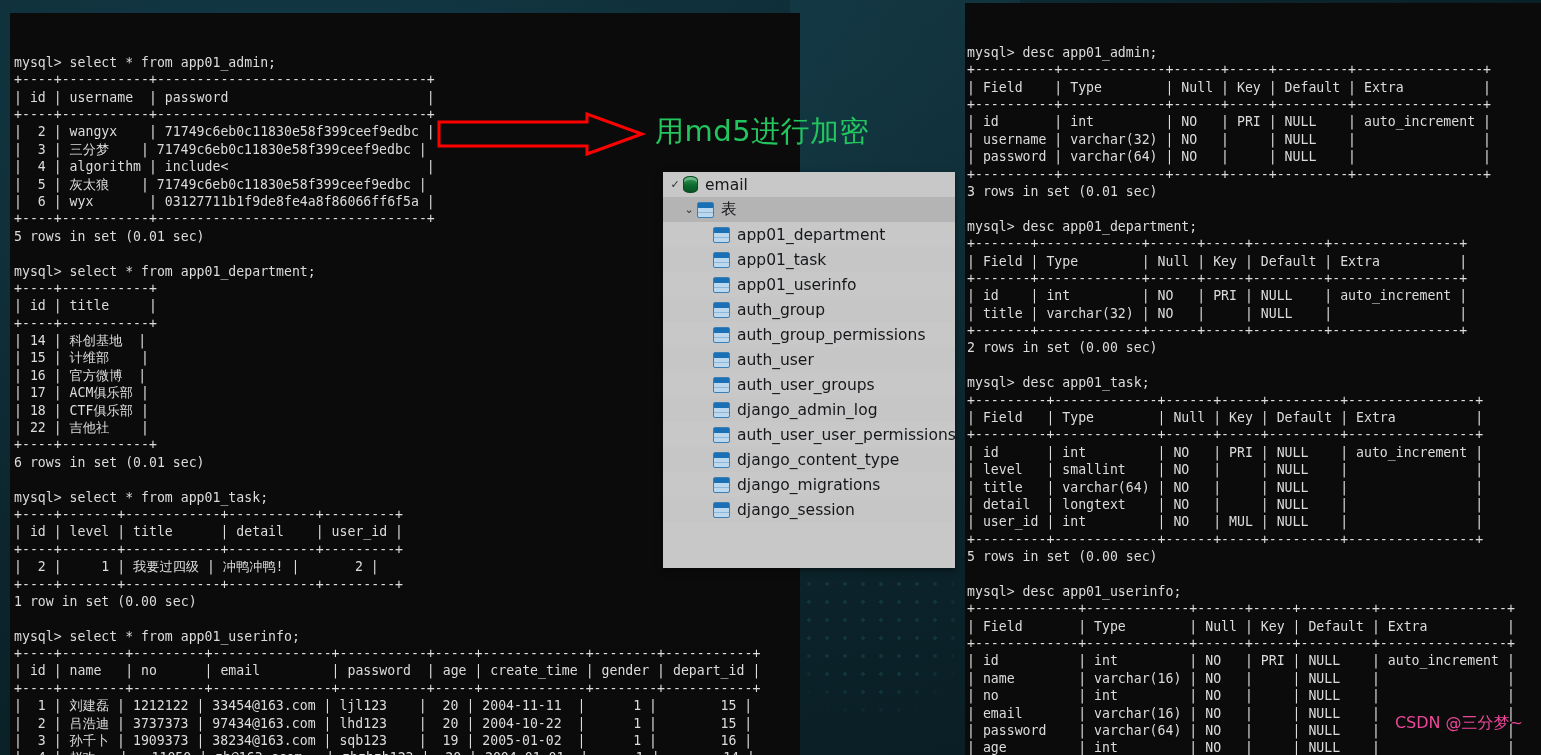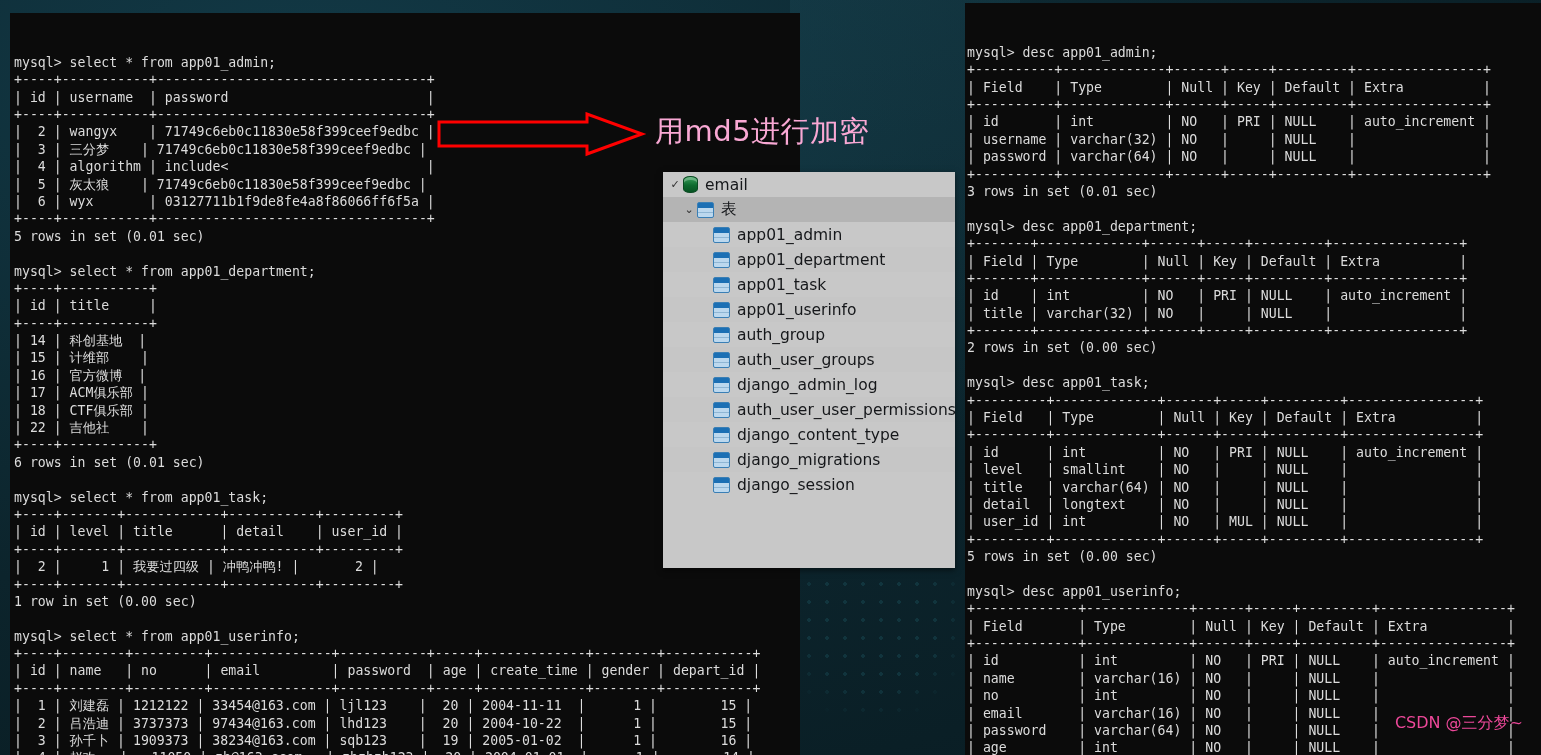--- a/index.html
+++ b/index.html
@@ -94,21 +94,21 @@
     z-index: 30;
   }
   #arrow-annotation svg { display: block; }
 
   #md5-label {
     position: absolute;
     left: 655px;
     top: 112px;
     font-family: "DejaVu Sans", sans-serif;
     font-size: 29px;
-    color: #f9a8d4;
+    color: #22c55e;
     z-index: 30;
     white-space: nowrap;
     letter-spacing: .5px;
   }
 
   
   #db-tree-panel {
     position: absolute;
     left: 663px;
     top: 172px;
@@ -219,45 +219,50 @@
     <span class="indent-1"></span>
     <span class="twisty">⌄</span>
     <span class="icon-table"></span>
     <span class="tree-label">表</span>
   </div>
 
   <div id="tree-table-list">
       <div class="tree-row leaf">
         <span class="indent-2"></span>
         <span class="icon-table"></span>
-        <span class="tree-label">app01_admin</span>
-      </div>
-      <div class="tree-row leaf">
-        <span class="indent-2"></span>
-        <span class="icon-table"></span>
         <span class="tree-label">app01_department</span>
       </div>
       <div class="tree-row leaf">
         <span class="indent-2"></span>
         <span class="icon-table"></span>
         <span class="tree-label">app01_task</span>
       </div>
       <div class="tree-row leaf">
         <span class="indent-2"></span>
         <span class="icon-table"></span>
         <span class="tree-label">app01_userinfo</span>
       </div>
       <div class="tree-row leaf">
         <span class="indent-2"></span>
         <span class="icon-table"></span>
         <span class="tree-label">auth_group</span>
       </div>
       <div class="tree-row leaf">
         <span class="indent-2"></span>
         <span class="icon-table"></span>
+        <span class="tree-label">auth_group_permissions</span>
+      </div>
+      <div class="tree-row leaf">
+        <span class="indent-2"></span>
+        <span class="icon-table"></span>
+        <span class="tree-label">auth_user</span>
+      </div>
+      <div class="tree-row leaf">
+        <span class="indent-2"></span>
+        <span class="icon-table"></span>
         <span class="tree-label">auth_user_groups</span>
       </div>
       <div class="tree-row leaf">
         <span class="indent-2"></span>
         <span class="icon-table"></span>
         <span class="tree-label">django_admin_log</span>
       </div>
       <div class="tree-row leaf">
         <span class="indent-2"></span>
         <span class="icon-table"></span>

